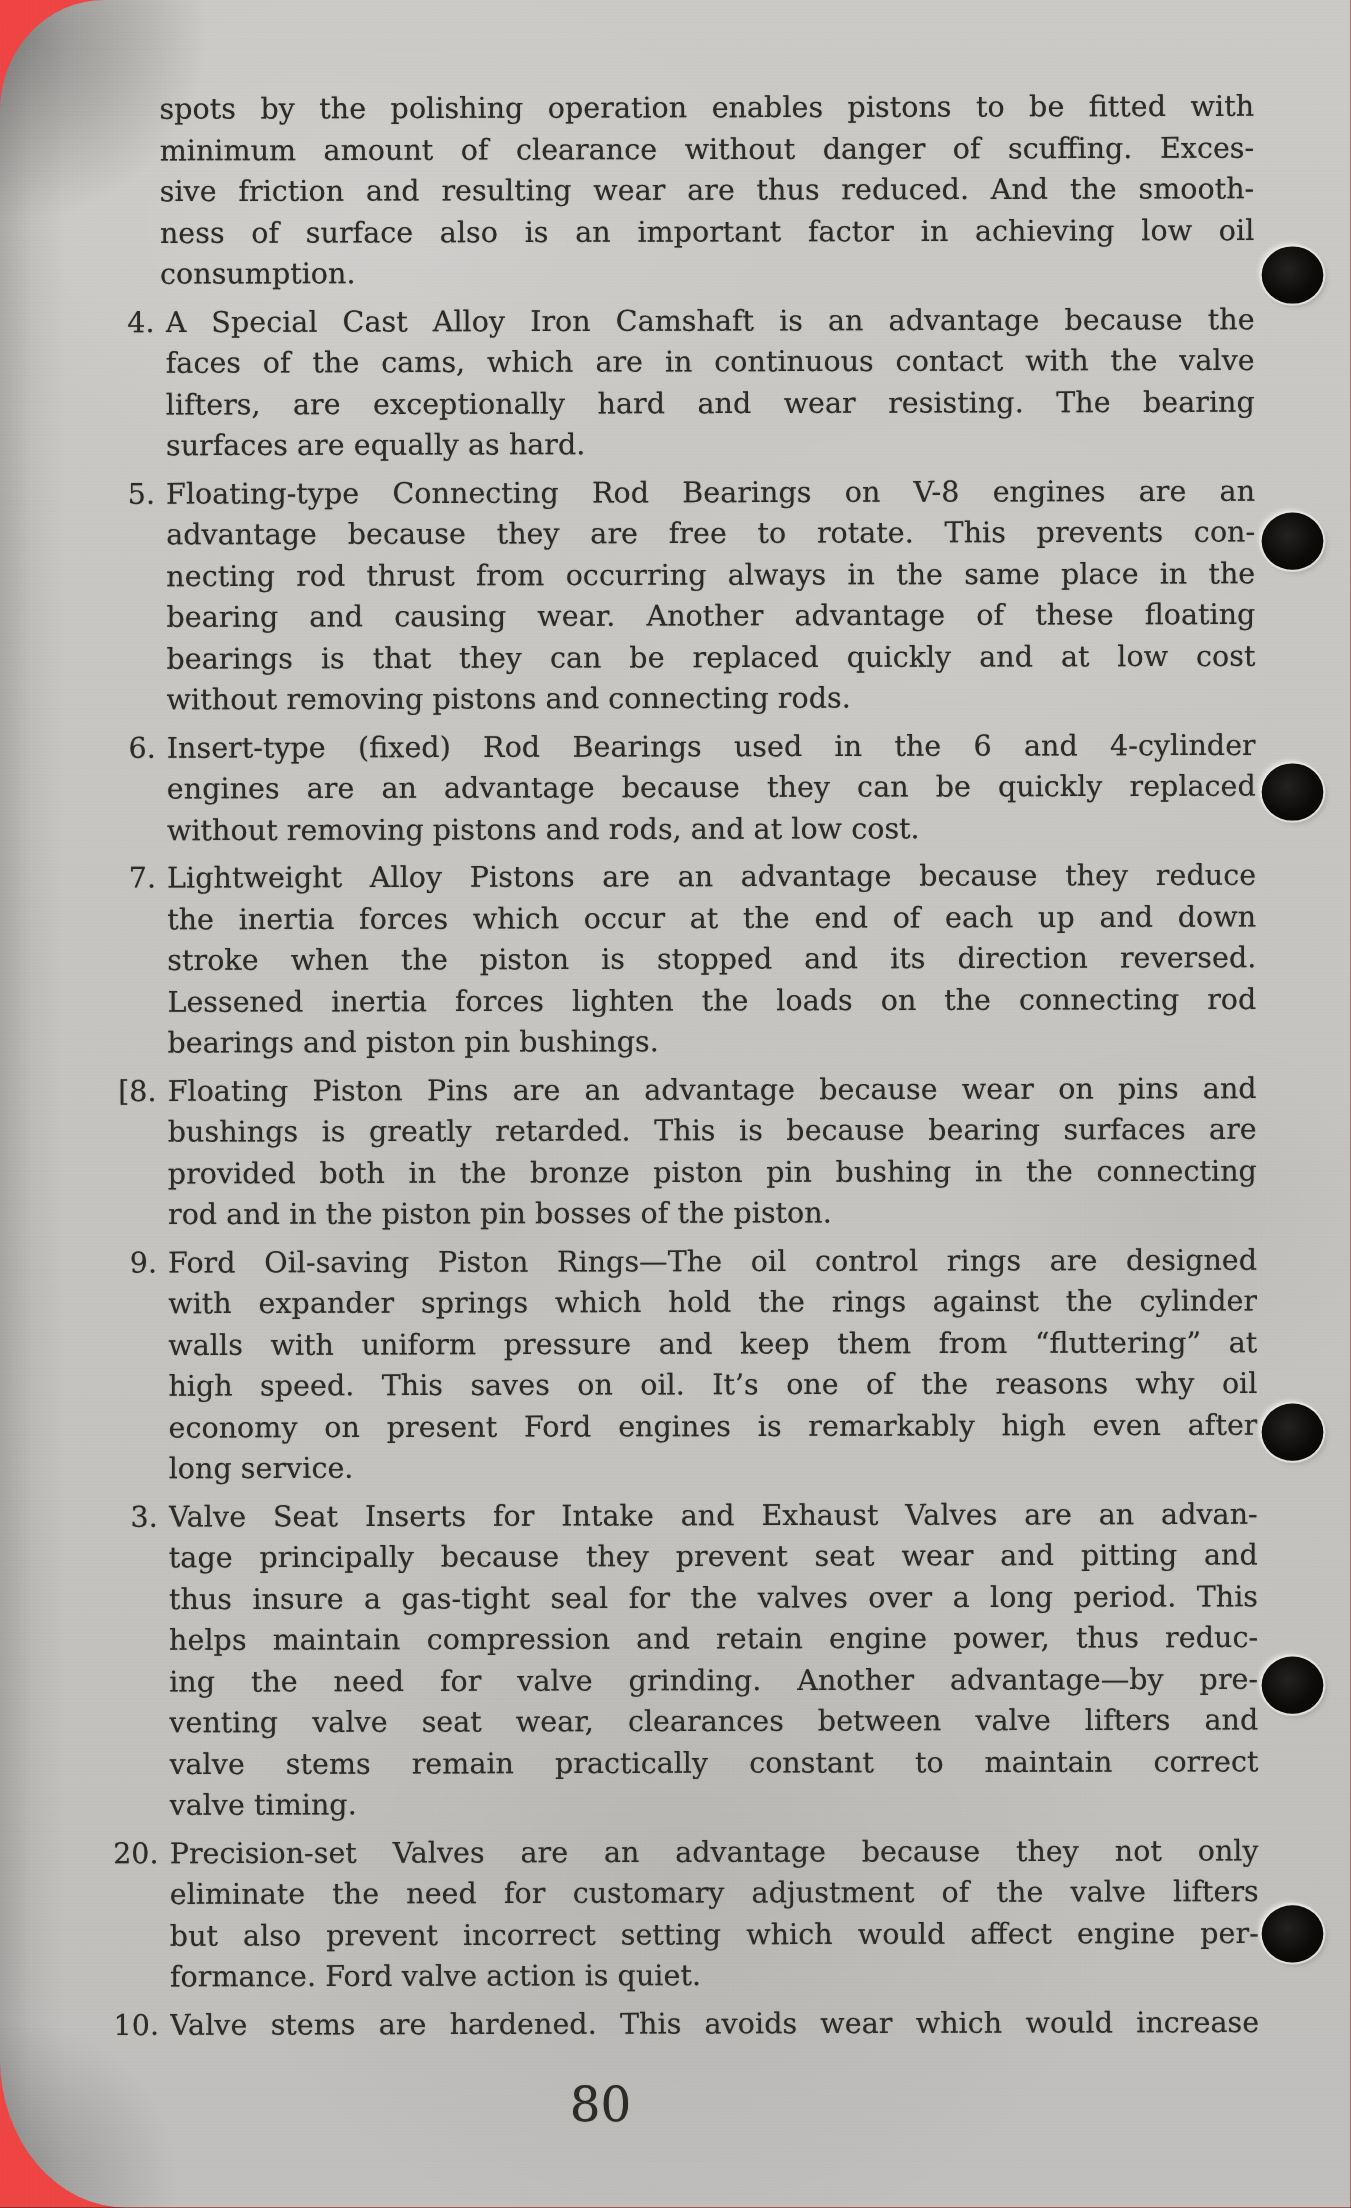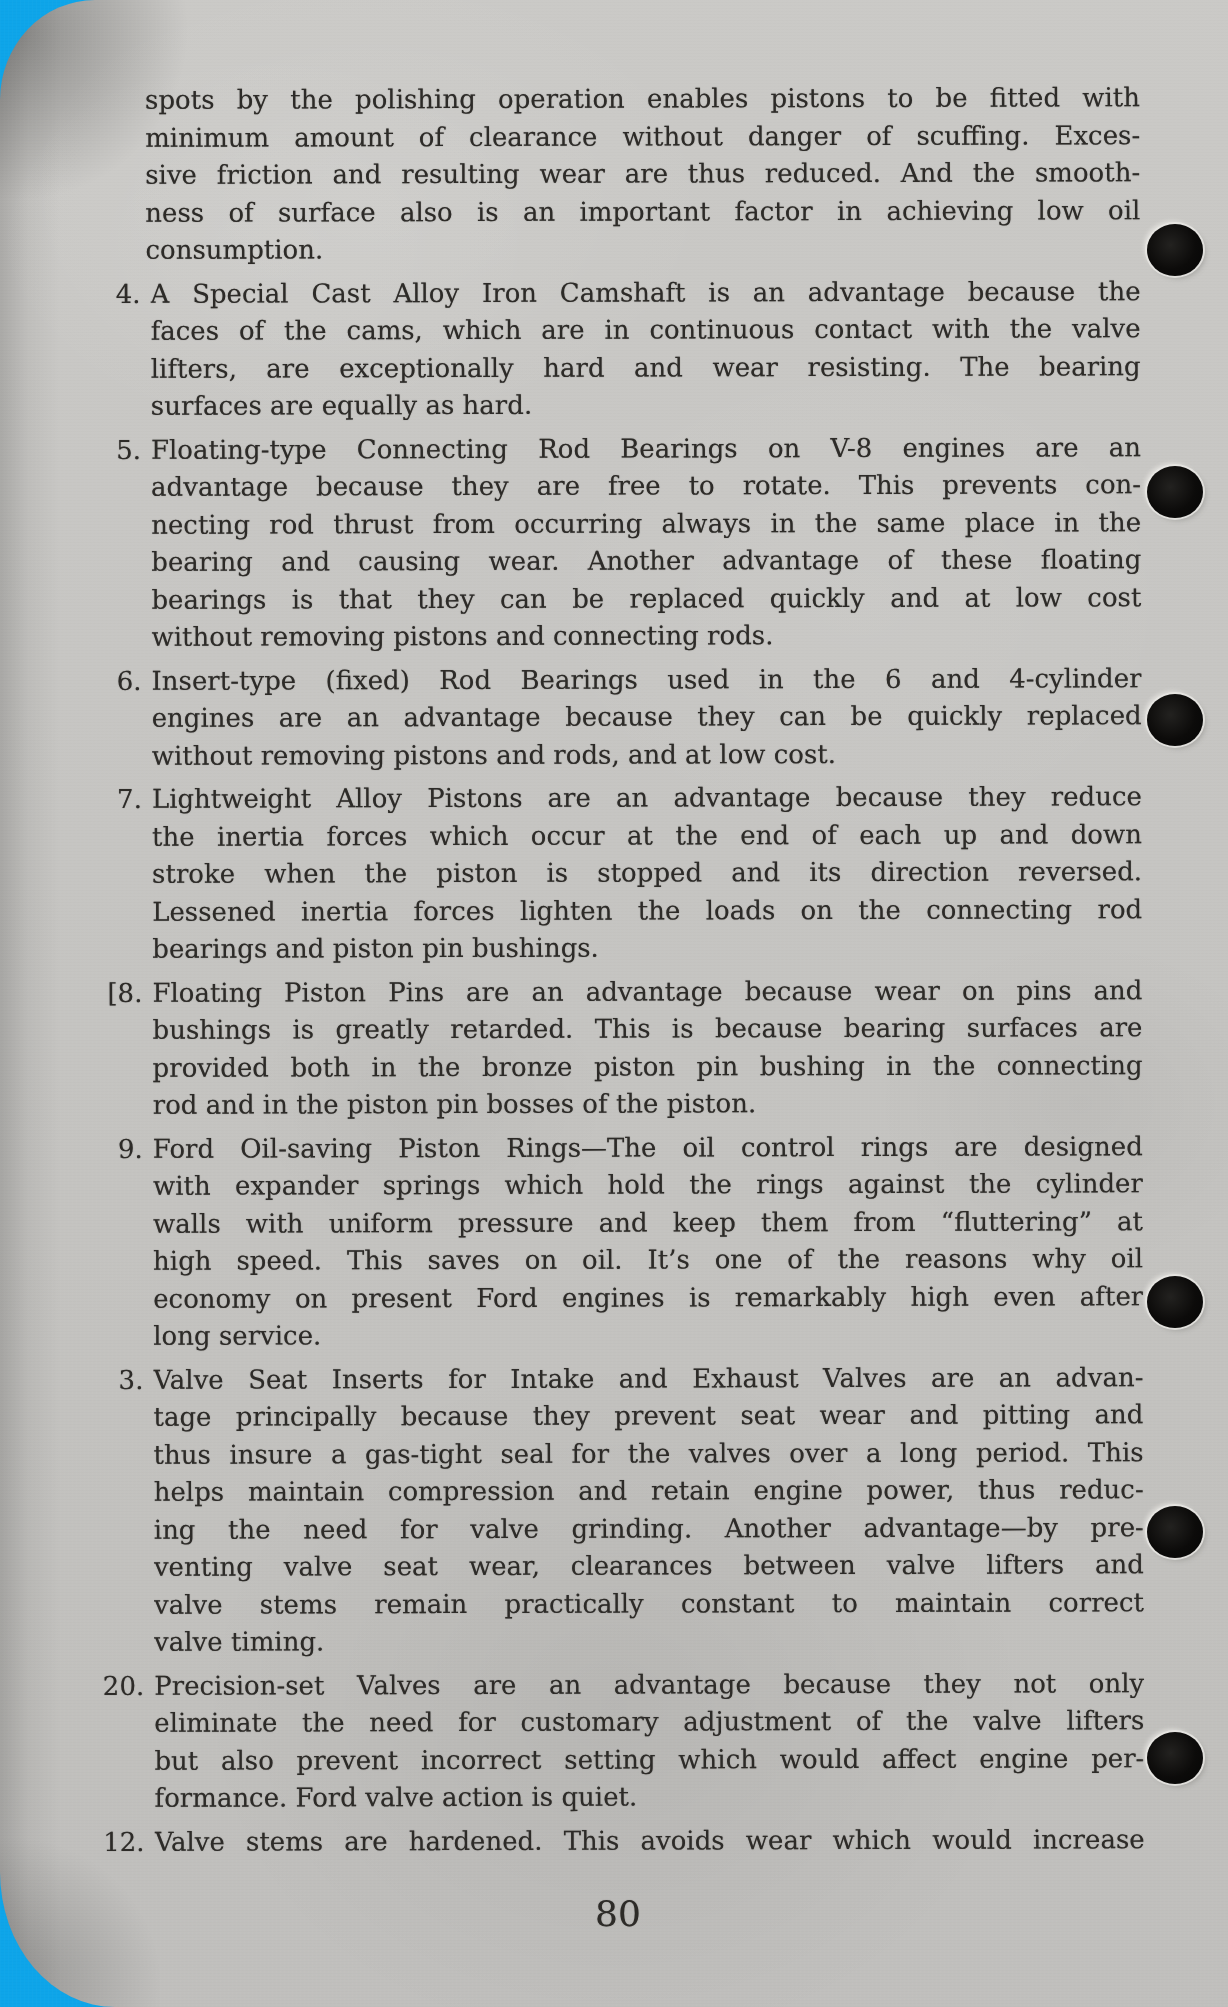--- a/index.html
+++ b/index.html
@@ -1,19 +1,19 @@
 <!DOCTYPE html>
 <html><head>
 <meta charset="utf-8">
 <style>
   html,body{margin:0;padding:0;background:#0a0a0a;}
   .scan{
     position:relative;
     width:1228px;height:2007px;
-    background:#0ea5e9;
+    background:#ef4444;
     overflow:hidden;
     font-family:"DejaVu Serif","Liberation Serif",serif;
   }
   .paper{
     position:absolute;inset:0;
     background:
       radial-gradient(520px 340px at 30% 10%, rgba(255,255,255,0.08), transparent 70%),
       radial-gradient(circle at 1.5% 1.5%, rgba(0,0,0,0.30), rgba(0,0,0,0) 170px),
       radial-gradient(circle at 1% 99%, rgba(0,0,0,0.22), rgba(0,0,0,0) 150px),
       linear-gradient(90deg, rgba(10,10,10,0.16), rgba(10,10,10,0.05) 28px, rgba(10,10,10,0) 60px),
@@ -53,22 +53,21 @@
     overflow:hidden;
   }
   .jline.short{text-align-last:left;}
   .item{position:relative;padding-left:60px;margin-top:6px;}
   .num{
     position:absolute;left:0;top:0;width:50px;
     text-align:right;white-space:nowrap;
   }
   .page-number{
     position:absolute;top:1894px;left:518px;width:200px;
-    text-align:center;
-    font-size:36px;line-height:40px;
+    font-size:44px;line-height:40px;
     color:#2d2b28;
     text-shadow:0 0 1px rgba(45,43,40,0.5);
   }
   .hole{
     position:absolute;left:1147px;width:56px;height:52px;border-radius:50%;
     background:radial-gradient(circle at 42% 40%, #232220 0%, #0c0b0a 55%, #050505 100%);
     box-shadow:
       0 0 0 2px rgba(231,230,227,0.85),
       -3px -3px 4px rgba(245,244,241,0.55),
       3px 3px 4px rgba(140,139,136,0.45);
@@ -149,21 +148,21 @@
           <div class="jline short">valve timing.</div>
         </div>
         <div class="item">
           <span class="num">20.</span>
           <div class="jline">Precision-set Valves are an advantage because they not only</div>
           <div class="jline">eliminate the need for customary adjustment of the valve lifters</div>
           <div class="jline">but also prevent incorrect setting which would affect engine per-</div>
           <div class="jline short">formance. Ford valve action is quiet.</div>
         </div>
         <div class="item">
-          <span class="num">12.</span>
+          <span class="num">10.</span>
           <div class="jline">Valve stems are hardened. This avoids wear which would increase</div>
         </div>
       </div>
   </div>
 
   <div class="page-number">80</div>
 
   <div id="holes-root">
       <span class="hole" style="top: 224px;"></span>
       <span class="hole" style="top: 466px;"></span>

